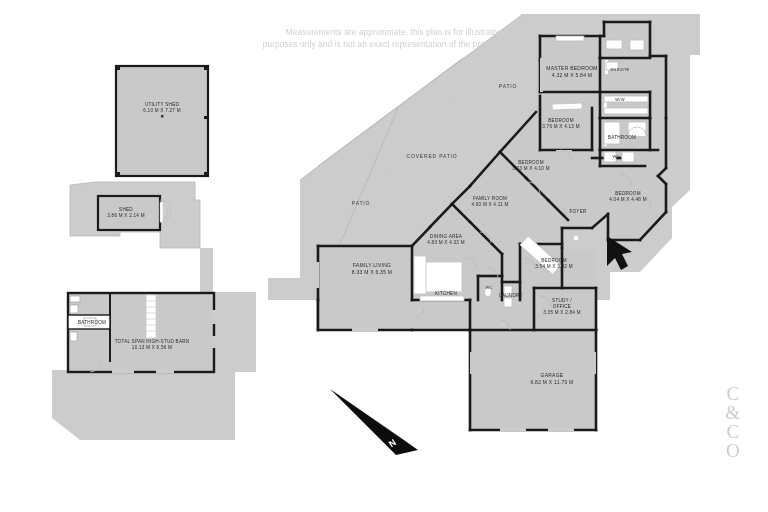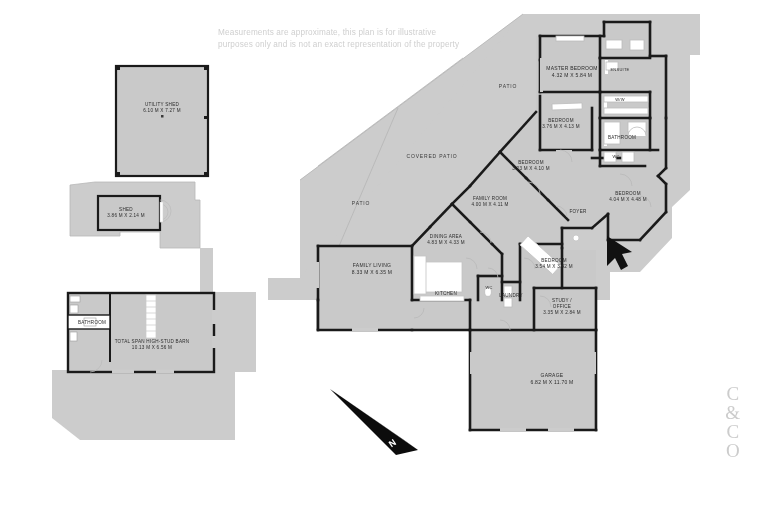--- a/index.html
+++ b/index.html
@@ -25,21 +25,21 @@
     top: 0; left: 0;
     width: 768px;
     height: 512px;
     display: block;
   }
   .disclaimer {
     position: absolute;
     top: 27px;
     left: 218px;
     width: 286px;
-    text-align: left;
+    text-align: right;
     font-size: 8.2px;
     line-height: 12px;
     color: #cfcfcf;
     letter-spacing: 0.15px;
     white-space: pre-line;
   }
   .logo {
     position: absolute;
     right: 12px;
     bottom: 52px;

